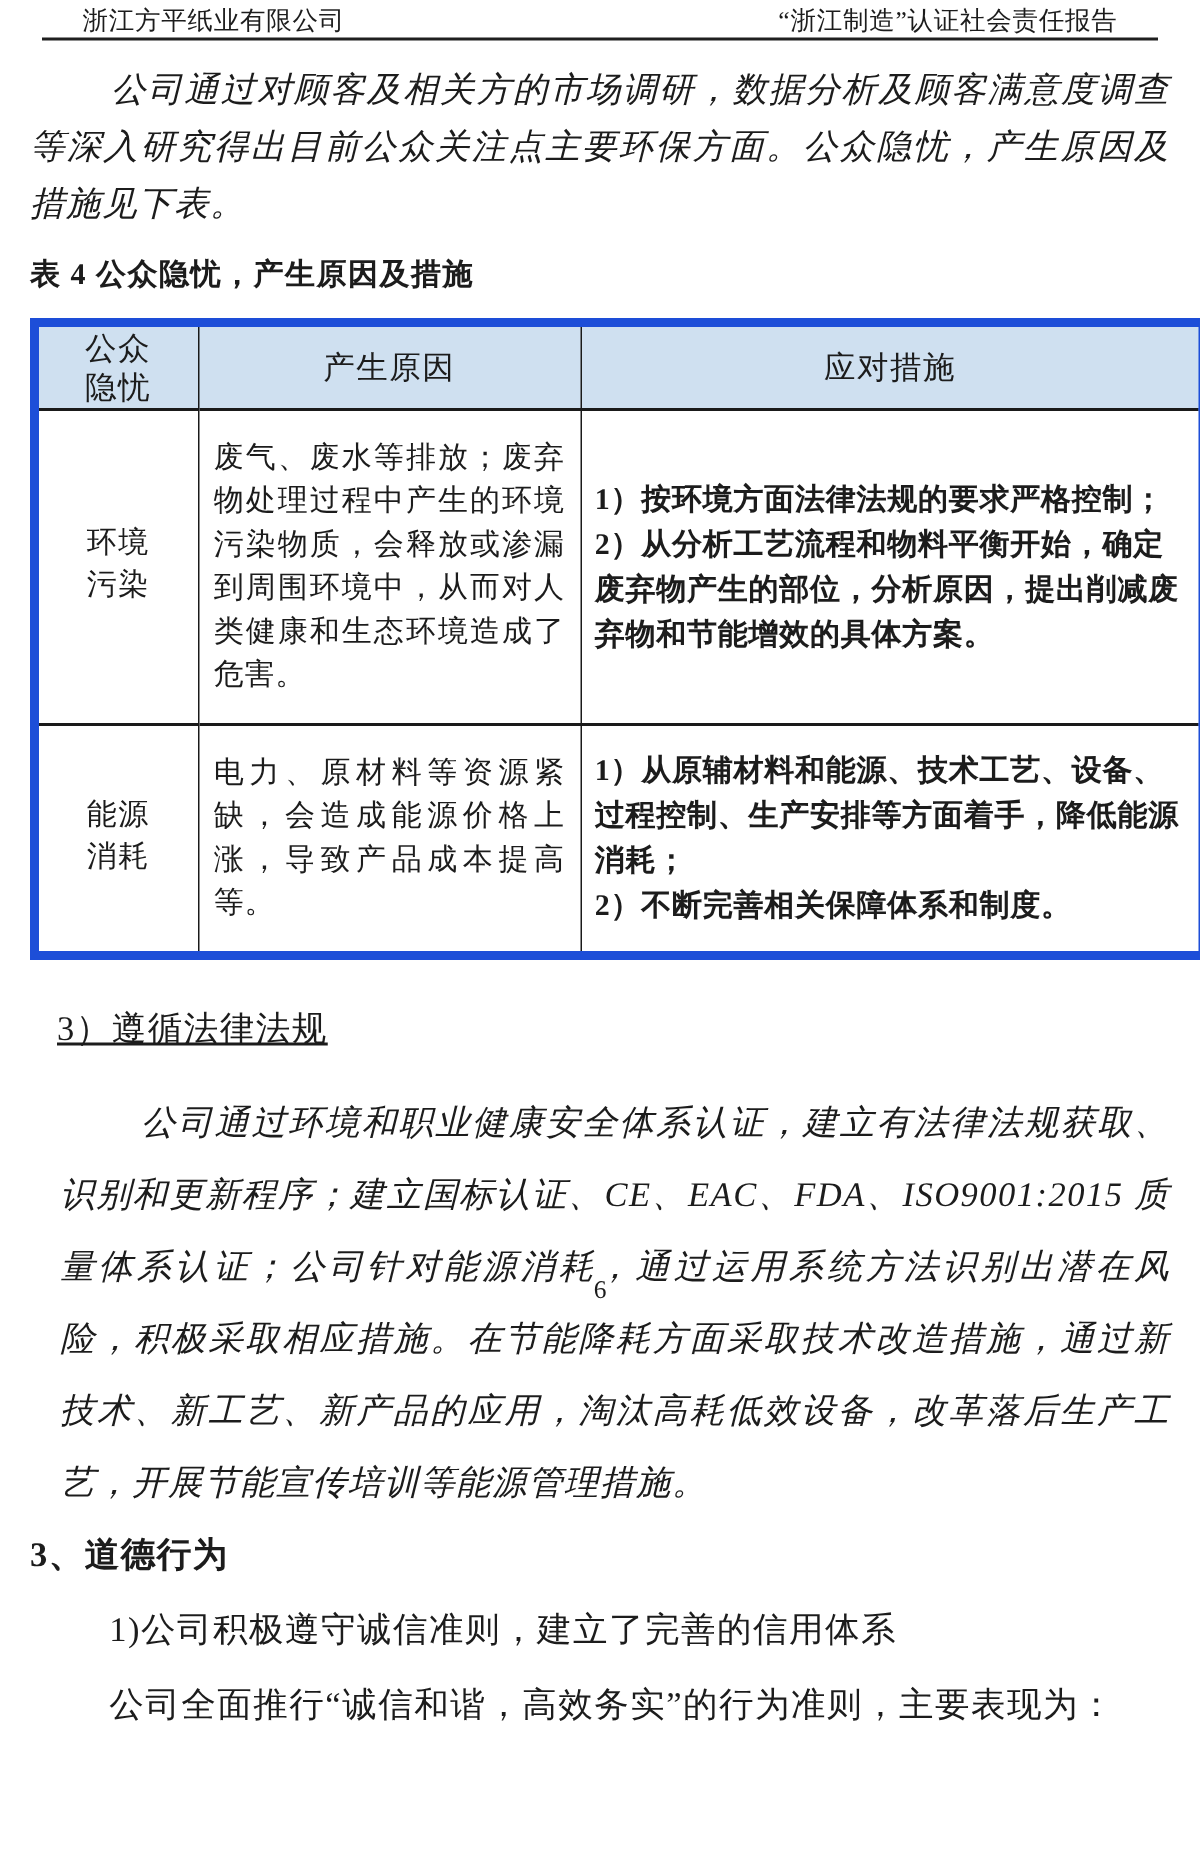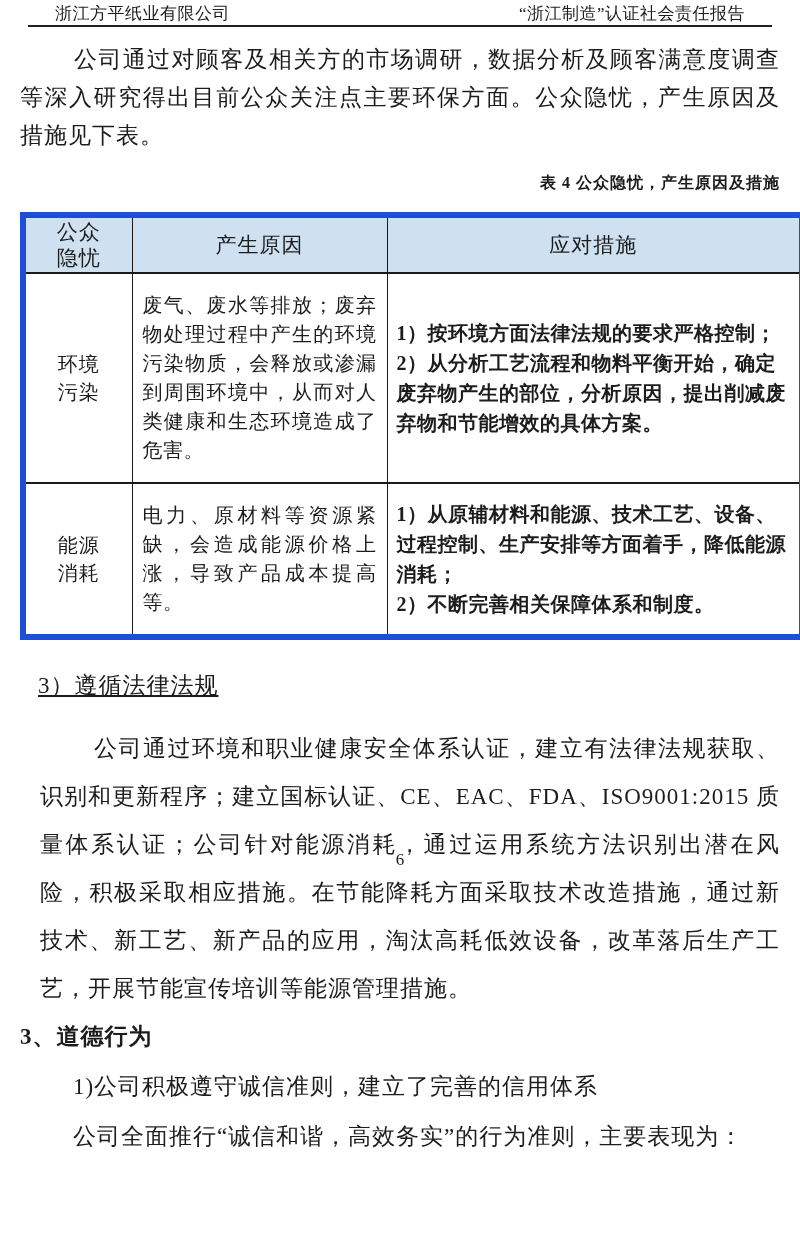--- a/index.html
+++ b/index.html
@@ -42,28 +42,29 @@
     font-weight: normal;
     line-height: 27px;
     letter-spacing: 1px;
   }
   .para {
     margin: 14px 0 0 0;
     font-size: 23px;
     text-align: justify;
     text-indent: 2.35em;
     letter-spacing: 1px;
+    font-style: italic;
   }
   .lh38 { line-height: 38px; }
   .lh48 { line-height: 48px; margin-top: 26px; margin-left: 20px; }
   .table-title {
     margin: 13px 0 0 0;
-    font-size: 16px;
+    font-size: 20px;
     font-weight: bold;
-    text-align: right;
+    text-align: left;
     line-height: 30px;
     letter-spacing: 1px;
   }
   
   table.concern-table {
     margin: 14px auto 0 auto;
     width: 779px;
     border-collapse: collapse;
     border: 6px solid #1d4ed8;
     table-layout: fixed;
@@ -90,20 +91,21 @@
     margin: 0 auto;
     text-align: center;
   }
   .row-env td { height: 177px; }
   .row-energy td { height: 140px; }
   td.c1 {
     font-size: 20px;
     line-height: 28px;
     text-align: center;
     letter-spacing: 1px;
+    font-family: Liberation Mono, monospace;
   }
   td.c2 {
     font-size: 20px;
     line-height: 29px;
     padding: 17px 10px;
     text-align: justify;
     letter-spacing: 0.5px;
   }
   td.c3 {
     font-size: 20px;

